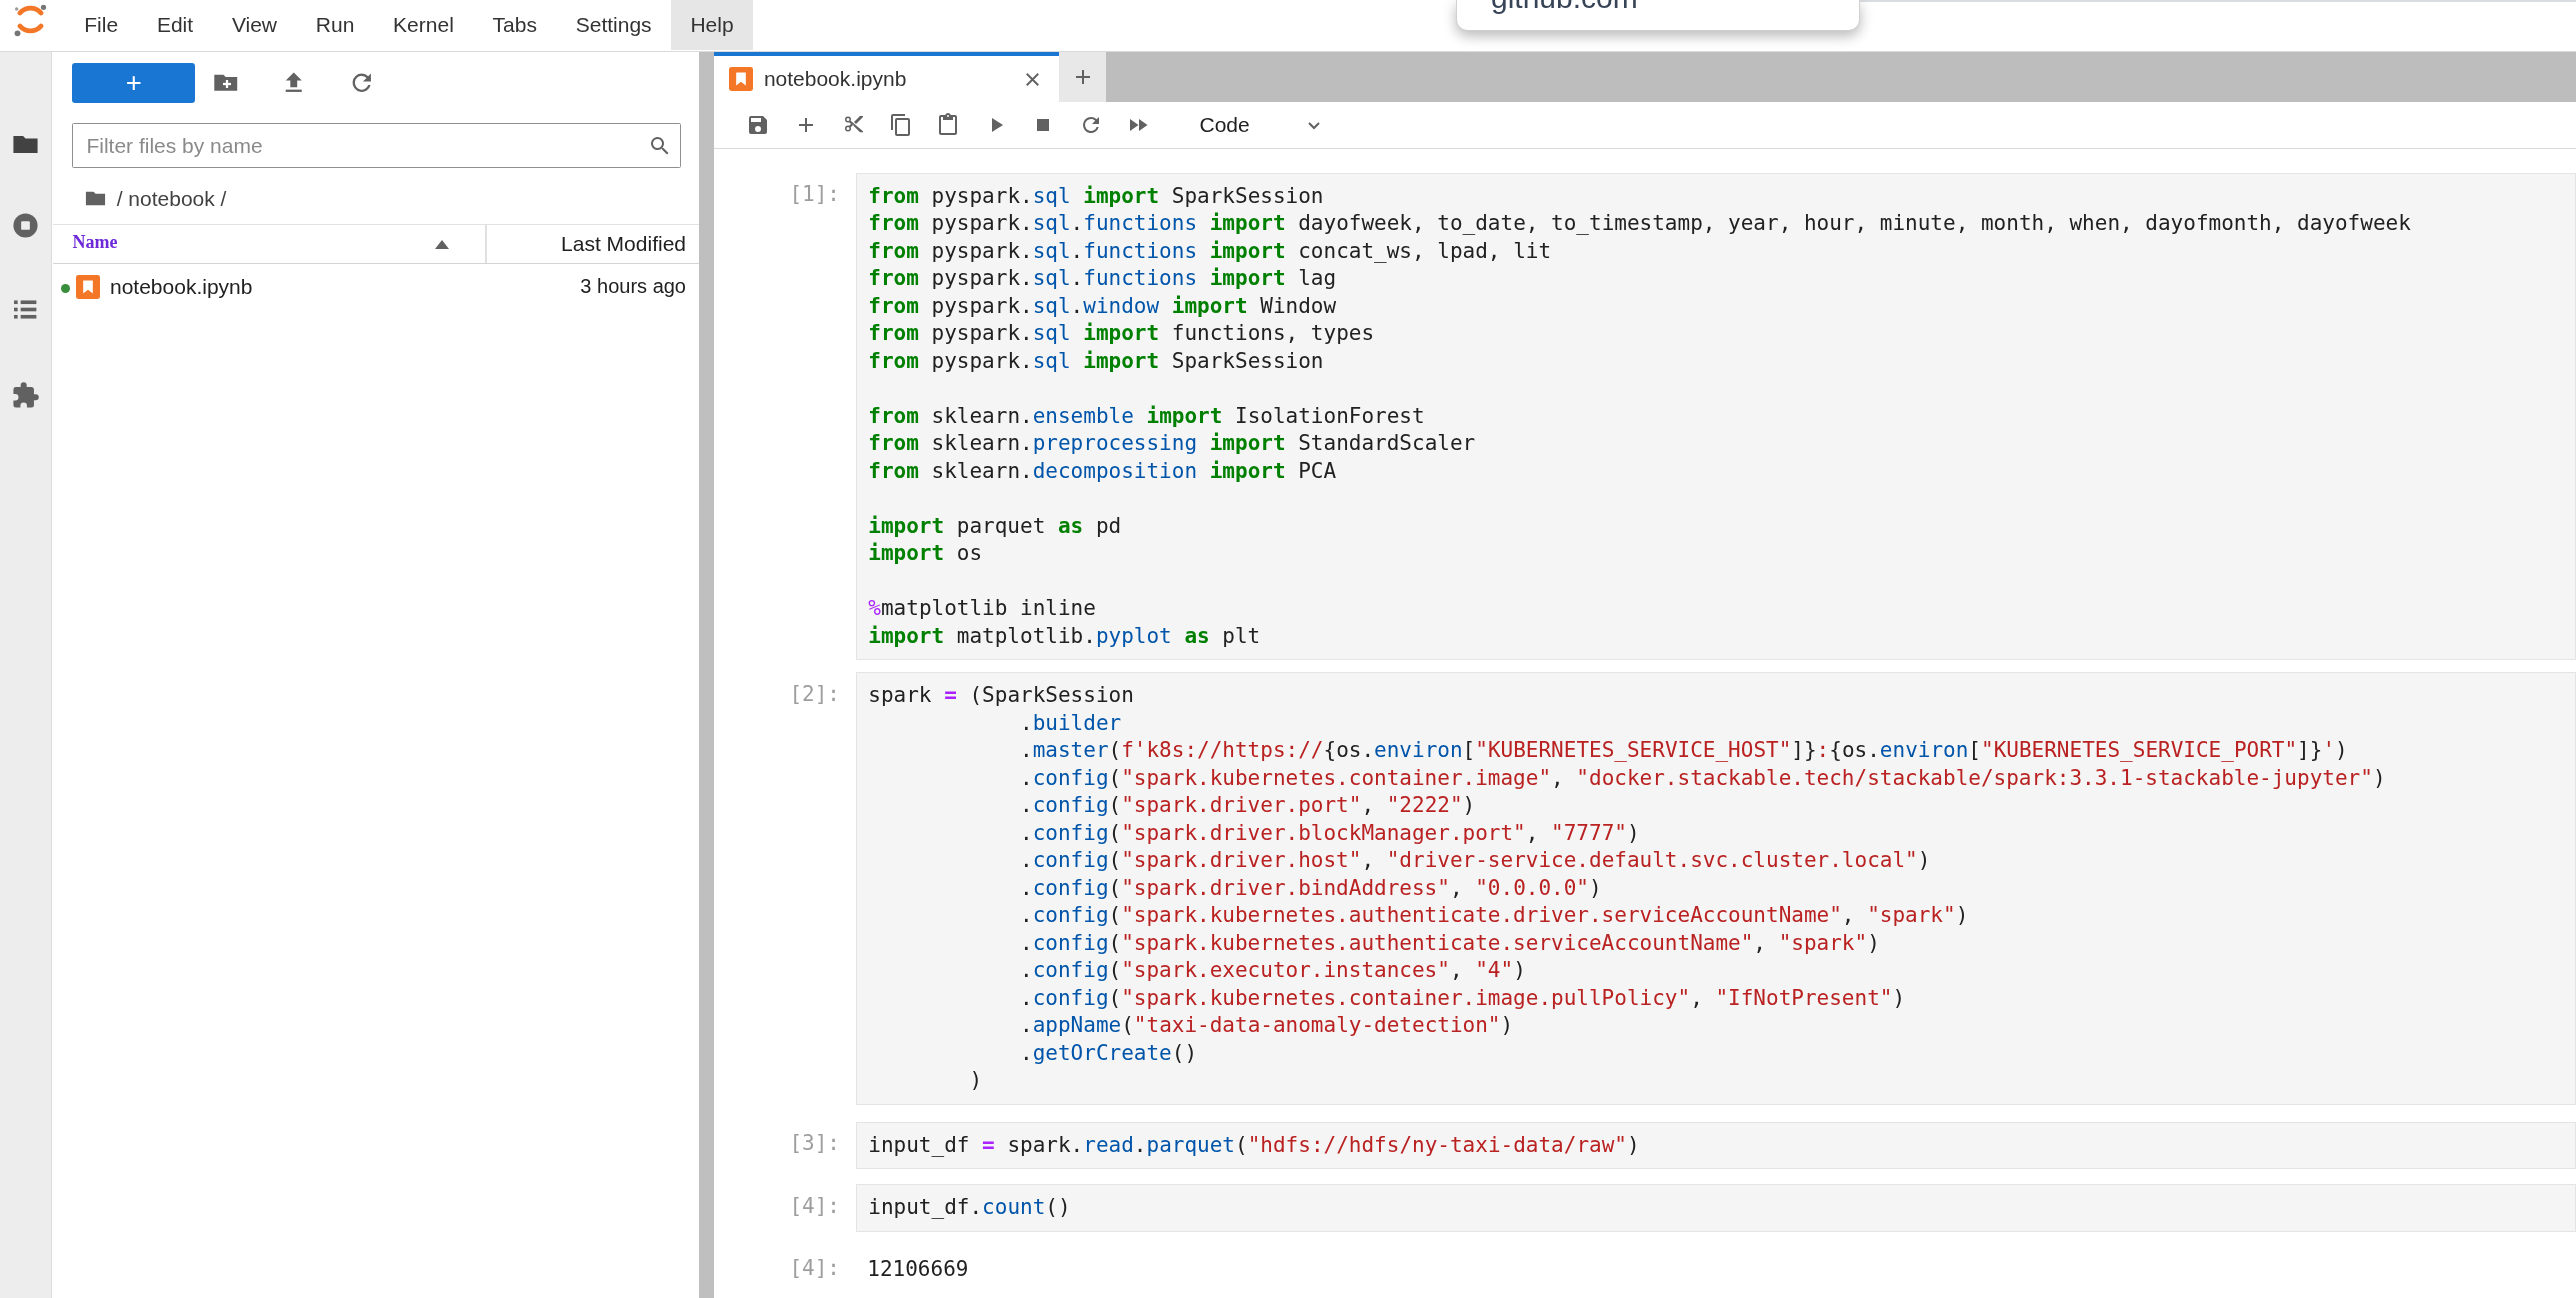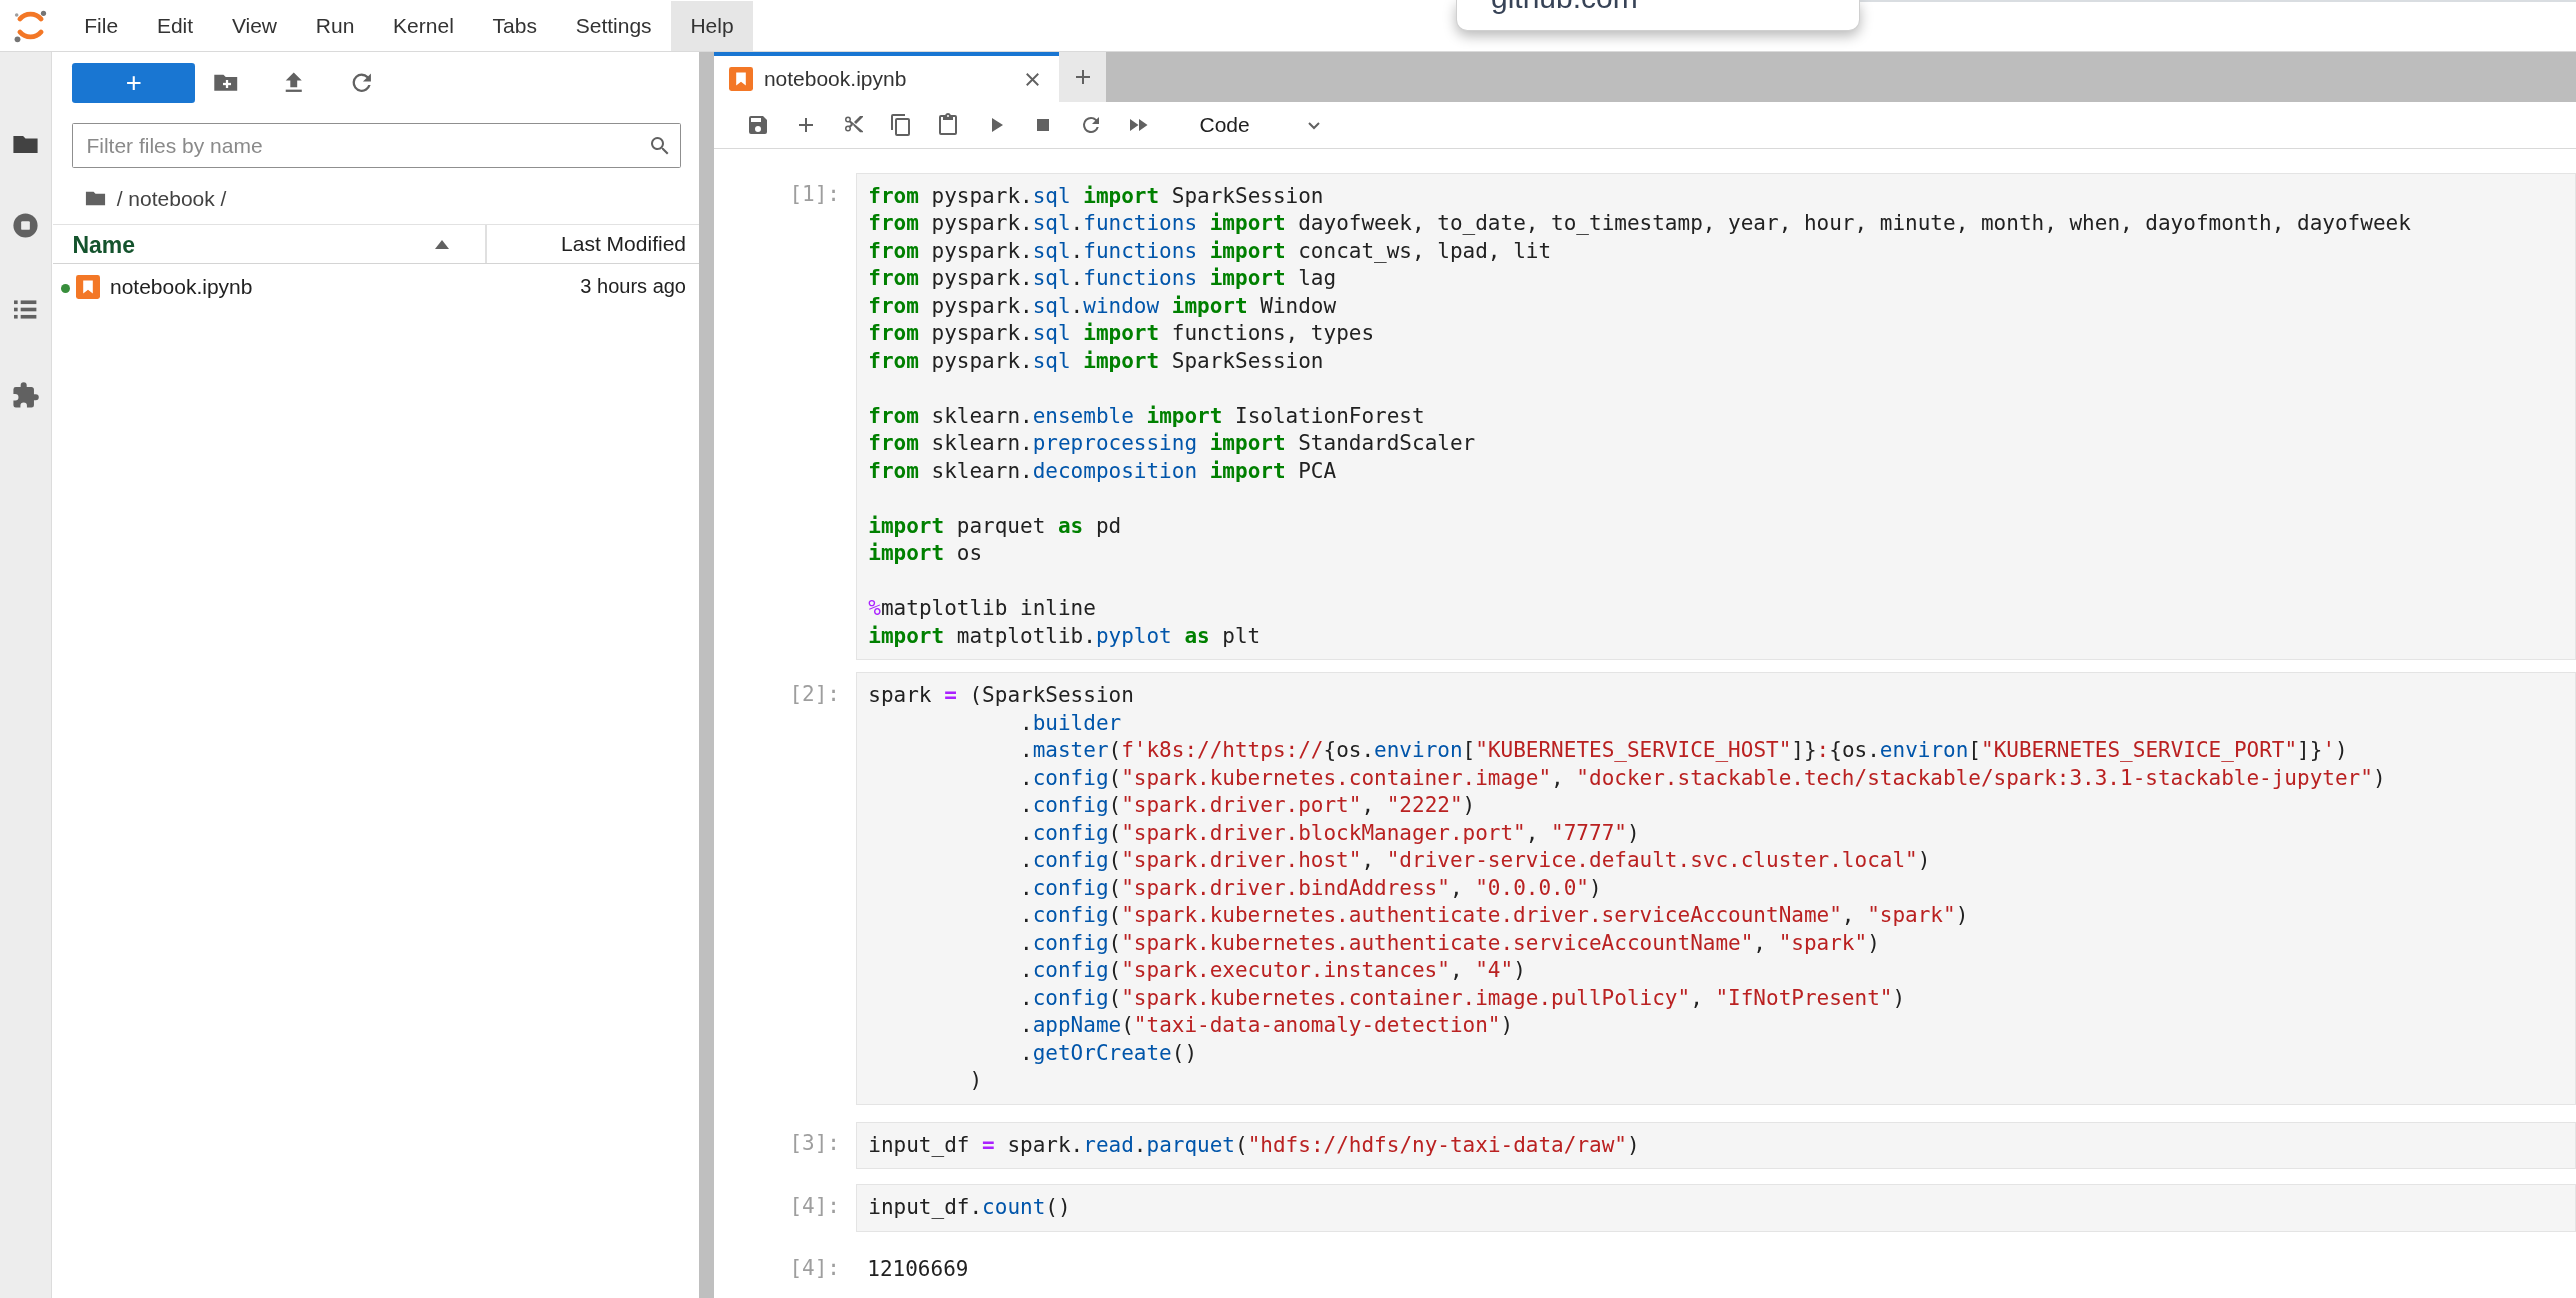--- a/index.html
+++ b/index.html
@@ -1,21 +1,21 @@
 <!DOCTYPE html>
 <html style="font-size:13px"><head>
 <meta charset="utf-8">
 <style>
   * { margin:0; padding:0; box-sizing:border-box; }
   html,body { width:2576px; height:1299px; overflow:hidden; background:#fff;
               font-family:"Liberation Sans","DejaVu Sans",sans-serif; }
 
   
   #menubar { position:absolute; left:0; top:0; width:2576px; height:52px; background:#fff;
-             border-bottom:1.6px solid #dadada; display:flex; align-items:center; padding-left:11.3px; z-index:5; }
+             border-bottom:1.6px solid #dadada; display:flex; align-items:flex-start; padding-left:11.3px; z-index:5; }
   #logo { width:39px; height:39px; margin-right:14.6px; }
   .menu-item { font-size:21px; color:#333; padding:0 19.4px; height:50px; line-height:50px; cursor:default; }
   .menu-item.active { background:#e6e6e6; }
 
   
   #popup { position:absolute; left:1456px; top:0; width:404px; height:31px; background:#fff;
            border:1.6px solid #d0d0d0; border-top:none; border-radius:0 0 11.3px 11.3px;
            box-shadow:0 4.9px 13px rgba(0,0,0,.28); overflow:hidden; z-index:10; }
   #popup span { position:absolute; left:34px; top:-19.4px; font-size:30px; font-weight:500; color:#374357; }
   #topline { position:absolute; left:1860px; top:0; width:716px; height:2.4px; background:#d9dde1; z-index:6; }
@@ -35,21 +35,21 @@
   #filterwrap input { width:100%; height:100%; border:1.6px solid #8f8f8f; border-radius:1.6px;
                       font-size:21px; padding:0 68px 0 13px; color:#212121;
                       font-family:"Liberation Sans","DejaVu Sans",sans-serif; }
   #filterwrap input::placeholder { color:#8a8a8a; }
   #filter-search-icon { position:absolute; right:9.7px; top:10.5px; width:24px; height:24px; }
   #breadcrumb { position:absolute; left:0; top:128px; height:37px; width:100%;
                 display:flex; align-items:center; padding-left:31px; }
   #breadcrumb .crumb-text { font-size:21px; color:#424242; margin-left:9.7px; }
   #fb-header { position:absolute; left:0; top:172px; width:100%; height:40px;
                border-top:1.6px solid #e2e2e2; border-bottom:1.6px solid #d4d4d4; }
-  #col-name { position:absolute; left:19.4px; top:7.3px; font-size:23px; font-weight:bold; color:#14532d; }
+  #col-name { position:absolute; left:19.4px; top:7.3px; font-size:18px; font-weight:bold; color:#6d28d9;font-family:Liberation Serif, serif; }
   #sort-caret { position:absolute; left:382px; top:15.4px; width:0; height:0;
                 border-left:7.3px solid transparent; border-right:7.3px solid transparent;
                 border-bottom:9px solid #616161; }
   #col-divider { position:absolute; left:432px; top:0; width:1.6px; height:100%; background:#e0e0e0; }
   #col-modified { position:absolute; right:13px; top:7.3px; font-size:21px; color:#212121; }
   #filerow { position:absolute; left:0; top:214px; width:100%; height:44px; }
   #file-dot { position:absolute; left:8px; top:18px; width:9px; height:9px; border-radius:50%; background:#388e3c; }
   #file-icon { position:absolute; left:23px; top:9px; }
   #file-name { position:absolute; left:57px; top:9px; font-size:21px; color:#212121; }
   #file-modified { position:absolute; right:13px; top:9px; font-size:20px; color:#212121; }

